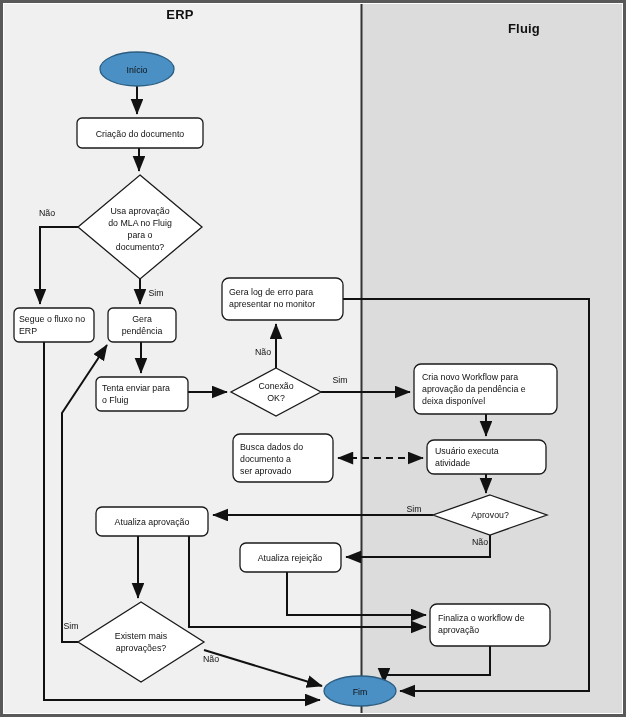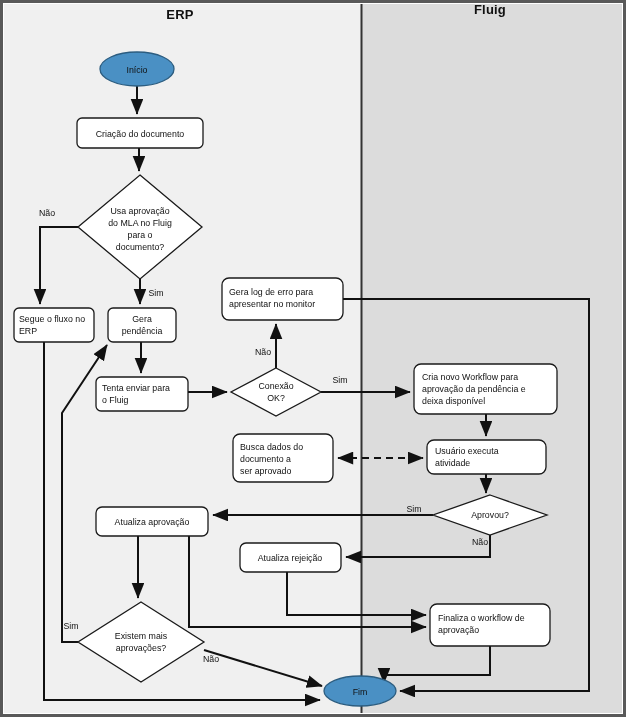--- a/index.html
+++ b/index.html
@@ -4,21 +4,21 @@
 <style>
   html,body{margin:0;padding:0;background:#fff;}
   body{font-family:"Liberation Sans",sans-serif;}
   #stage{position:relative;width:626px;height:717px;overflow:hidden;background:#fff;}
   #canvas{position:absolute;left:0;top:0;width:626px;height:717px;}
   .lane-label{
     position:absolute;font-weight:bold;font-size:13px;color:#111;
     text-align:center;letter-spacing:0.2px;
   }
   #lane-erp-label{left:130px;top:7px;width:100px;}
-  #lane-fluig-label{left:440px;top:2px;width:100px;}
+  #lane-fluig-label{left:440px;top:21px;width:100px;text-align:right;}
   .nodetext{
     font-family:"Liberation Sans",sans-serif;
     font-size:8.8px;fill:#111;
   }
   .nodetext.ctr{text-anchor:middle;}
   .nodetext.lft{text-anchor:start;}
   .edgelabel{
     font-family:"Liberation Sans",sans-serif;
     font-size:8.8px;fill:#111;text-anchor:middle;
   }

